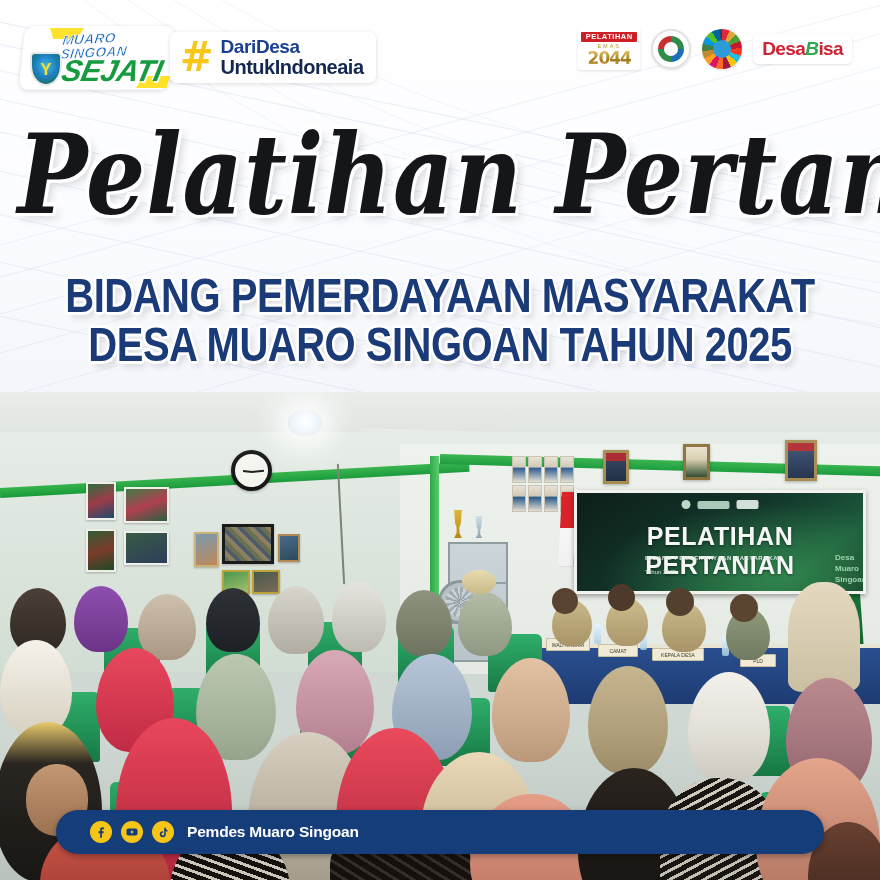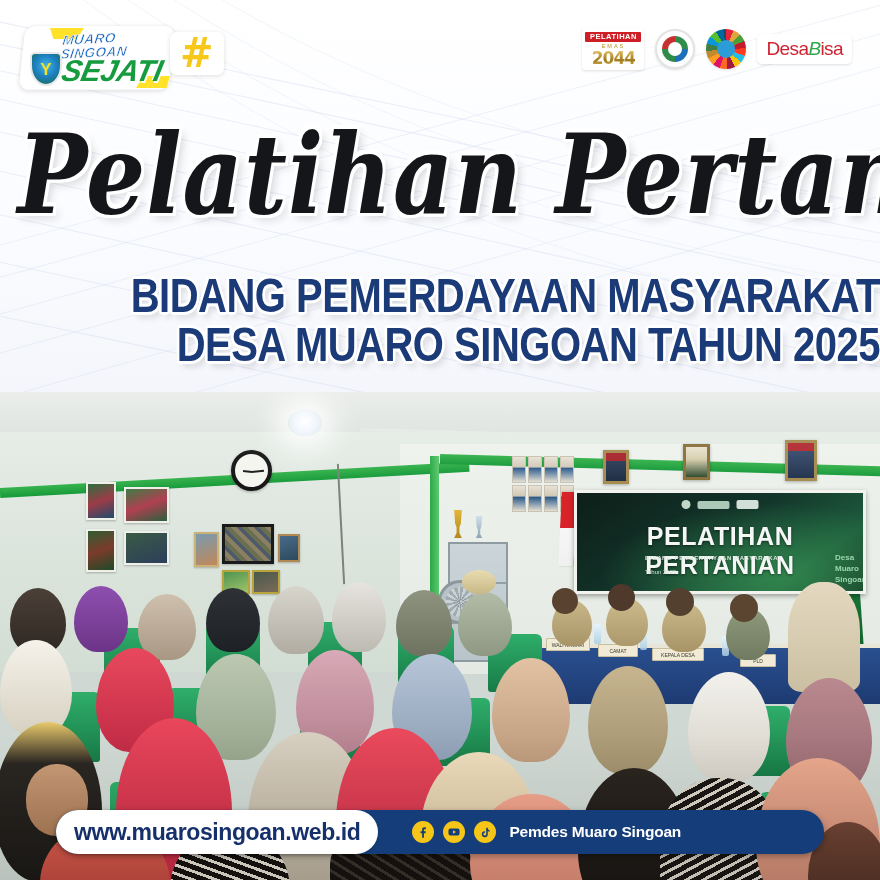--- a/index.html
+++ b/index.html
@@ -148,21 +148,21 @@
       #3f7e44 264deg 286deg, #0a97d9 286deg 308deg, #56c02b 308deg 330deg,
       #00689d 330deg 352deg, #19486a 352deg 360deg);
     position: relative;
   }
   .rl-sdg::after {
     content: ""; position: absolute; inset: 11px; border-radius: 50%;
     background: #2b9cd8;
   }
   .rl-desabisa {
     background: #fff; border-radius: 5px; padding: 4px 9px;
-    font-size: 19px; font-weight: normal; color: #cf2233; letter-spacing: -.6px;
+    font-size: 19px; font-weight: bold; color: #cf2233; letter-spacing: -.6px;
   }
   .rl-desabisa .b { color: #2fa84f; font-style: italic; }
 
   
   .script-title {
     position: absolute; left: 0; top: 126px; width: 880px;
     text-align: center; z-index: 5;
     font-family: "DejaVu Serif", serif;
     font-style: italic; font-weight: bold;
     font-size: 97px; line-height: 1;
@@ -174,21 +174,21 @@
       5px 5px 9px rgba(0,0,0,.16);
     transform: scaleY(1.14) scaleX(.96);
     transform-origin: center center;
     white-space: nowrap;
   }
   .script-title .gap { display: inline-block; width: 34px; }
 
   
   .subtitle {
     position: absolute; left: 0; top: 272px; width: 880px;
-    text-align: right; z-index: 5;
+    text-align: center; z-index: 5;
     color: #1b3a78;
     font-weight: bold;
     line-height: 1.02;
     letter-spacing: -.5px;
   }
   .sub-l1 { font-size: 40px; transform: scaleY(1.18); display: block;
             transform-origin: top center; }
   .sub-l2 { font-size: 40px; transform: scaleY(1.18); display: block;
             transform-origin: top center; margin-top: 8px; }
   .subtitle span {
@@ -495,20 +495,24 @@
       <div class="logo-flag-b"></div>
       <div class="logo-wrap">
         <div class="logo-top">MUARO SINGOAN</div>
         <div class="logo-bot">SEJATI</div>
       </div>
       <div class="logo-shield">Y</div>
     </div>
 
     <div class="hashtag">
       <div class="hash-glyph">#</div>
+      <div class="hash-lines">
+        <div class="hash-l1">DariDesa</div>
+        <div class="hash-l2">UntukIndoneaia</div>
+      </div>
     </div>
 
     <div class="right-logos">
       <div class="rl rl-emas">
         <div class="emas-top">PELATIHAN</div>
         <div class="emas-sub">EMAS</div>
         <div class="emas-year">2044</div>
       </div>
       <div class="rl rl-kemendes">
         <div class="kd-inner"></div>
@@ -658,21 +662,20 @@
     <div class="aud" style="left:756px; top:366px; width:124px; height:156px; background:linear-gradient(180deg,#e8a88e,#c4806a);"></div>
 
     <div class="aud" style="left:40px; top:430px; width:130px; height:110px; background:linear-gradient(180deg,#d95c4e,#b13d34);"></div>
     <div class="aud" style="left:170px; top:436px; width:120px; height:110px; background:repeating-linear-gradient(20deg,#15120f 0 5px,#e0dbd0 5px 8px);"></div>
     <div class="aud" style="left:808px; top:430px; width:80px; height:96px; background:linear-gradient(180deg,#6f4434,#4a2c22);"></div>
 
     <div class="ph-haze"></div>
   </div>
 
   <div class="footer">
-    <div class="foot-url">www.muarosingoan.web.id</div>
 
 
     <div class="foot-grp foot-grp2">
       <span class="sicon">
         <svg width="14" height="14" viewBox="0 0 24 24" fill="#143d7a">
           <path d="M13.6 22v-8h2.7l.5-3.2h-3.2V8.7c0-.9.3-1.6 1.7-1.6h1.6V4.2C16.6 4.1 15.6 4 14.5 4c-2.4 0-4 1.4-4 4.1v2.7H7.8V14h2.7v8h3.1z"></path>
         </svg>
       </span>
       <span class="sicon">
         <svg width="14" height="14" viewBox="0 0 24 24" fill="#143d7a">

